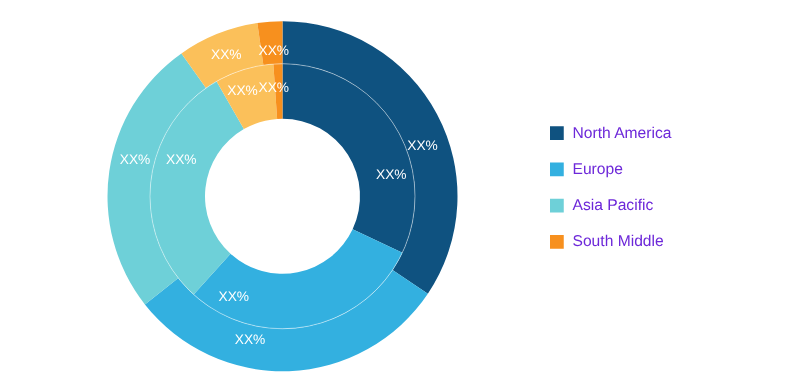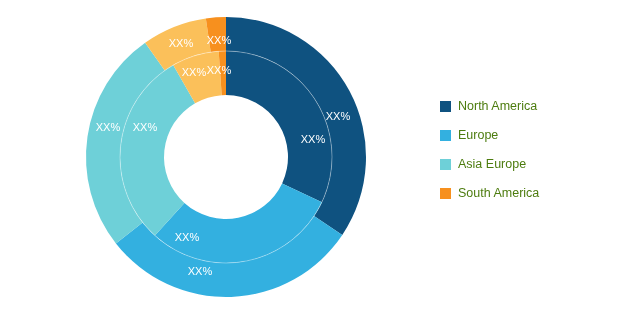--- a/index.html
+++ b/index.html
@@ -59,21 +59,21 @@
   }
   .legend-swatch {
     width: 11px;
     height: 11px;
     flex: 0 0 11px;
     margin-right: 7px;
   }
   .legend-label {
     font-family: "Liberation Sans", sans-serif;
     font-size: 12.5px;
-    color: #4d7c0f;
+    color: #6d28d9;
     white-space: nowrap;
     line-height: 1;
   }
 </style>
 </head>
 <body>
 
 <div id="chart-root">
 
   <div class="chart-area">
@@ -116,21 +116,21 @@
       <div class="legend-item">
         <span class="legend-swatch" style="background: rgb(15, 82, 128);"></span>
         <span class="legend-label">North America</span>
       </div>
       <div class="legend-item">
         <span class="legend-swatch" style="background: rgb(51, 176, 224);"></span>
         <span class="legend-label">Europe</span>
       </div>
       <div class="legend-item">
         <span class="legend-swatch" style="background: rgb(110, 208, 216);"></span>
-        <span class="legend-label">Asia Europe</span>
+        <span class="legend-label">Asia Pacific</span>
       </div>
       <div class="legend-item">
         <span class="legend-swatch" style="background: rgb(247, 144, 30);"></span>
-        <span class="legend-label">South America</span>
+        <span class="legend-label">South Middle</span>
       </div>
     </div>
 
 </div>
 
 </body></html>

